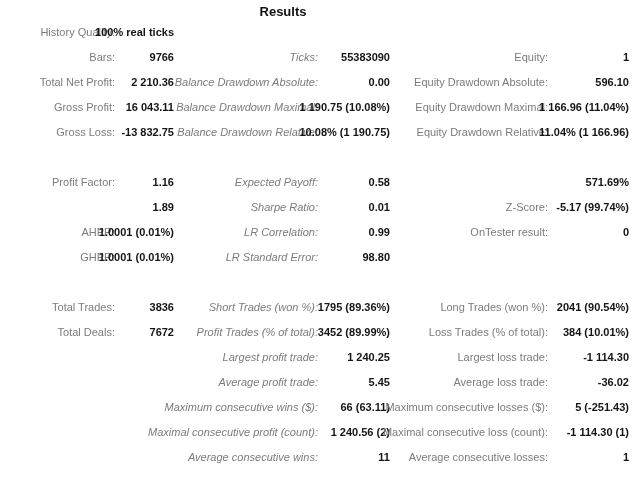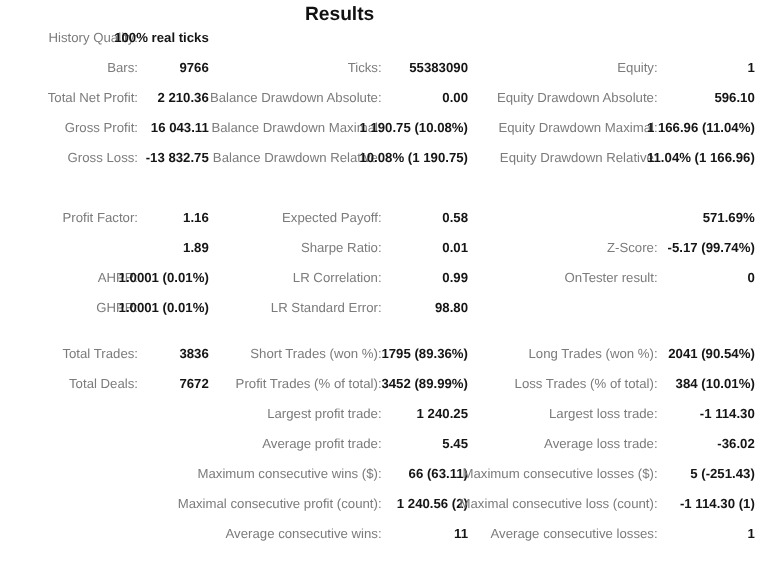--- a/index.html
+++ b/index.html
@@ -17,40 +17,40 @@
     position: relative;
     overflow: hidden;
   }
   .report { position: absolute; inset: 0; }
   .title {
     position: absolute;
     top: 4px;
     left: 240px;
     width: 86px;
     text-align: center;
-    font-size: 16px;
+    font-size: 13px;
     font-weight: bold;
     color: var(--title);
   }
   .section { position: absolute; left: 0; width: 640px; }
   .s1 { top: 20px; }
   .s2 { top: 170px; }
-  .s3 { top: 283px; text-align: right; }
+  .s3 { top: 295px; text-align: right; }
   .row { position: relative; height: 25px; }
   .cell {
     position: absolute;
     top: 0;
     line-height: 25px;
     white-space: nowrap;
   }
   .lbl { color: var(--label); font-weight: normal; }
   .val { color: var(--value); font-weight: bold; }
   .c1l { right: 525px; }
   .c1v { right: 466px; }
-  .c2l { right: 322px; }
+  .c2l { right: 322px; font-style: italic; }
   .c2v { right: 250px; }
   .c3l { right: 92px; }
   .c3v { right: 11px; }
 </style>
 </head>
 <body>
 
 <div class="report">
 
   <div class="title">Results</div>

